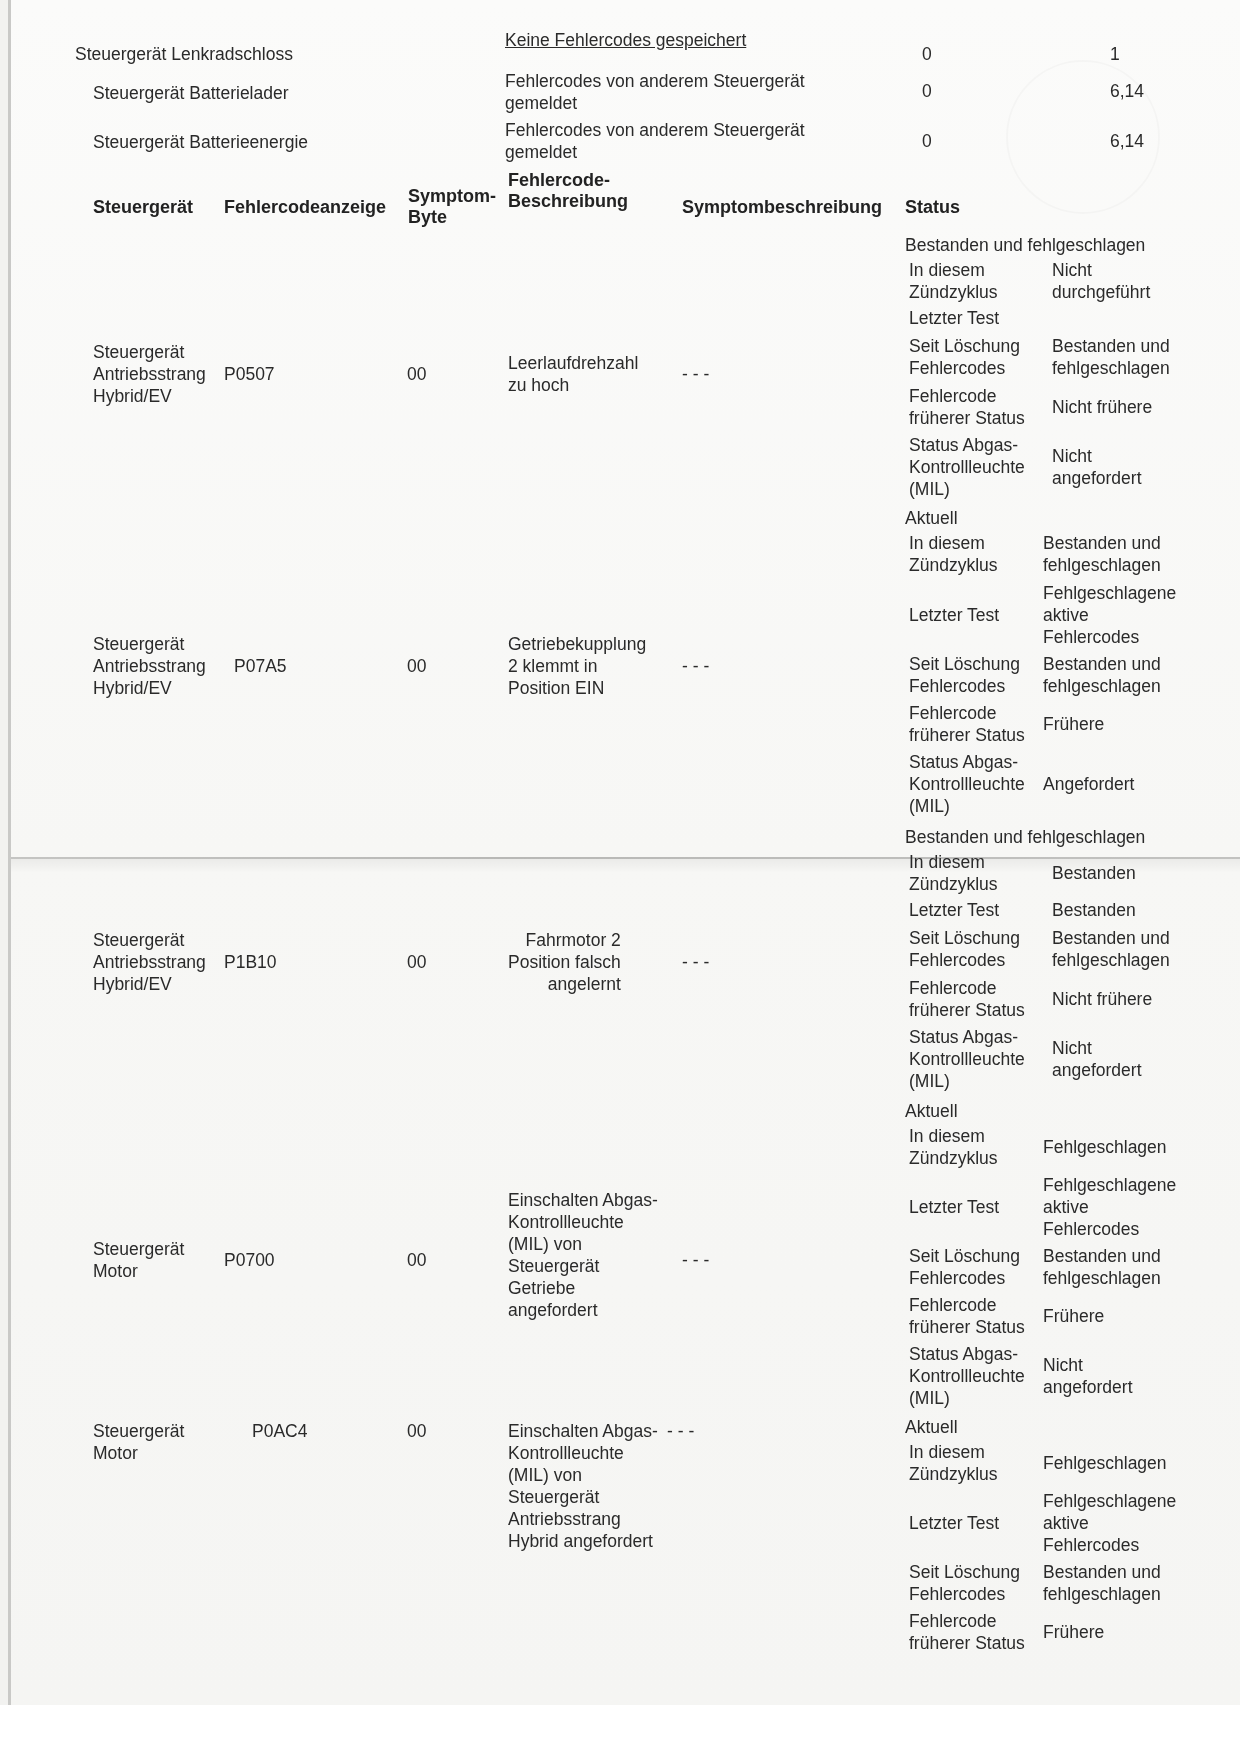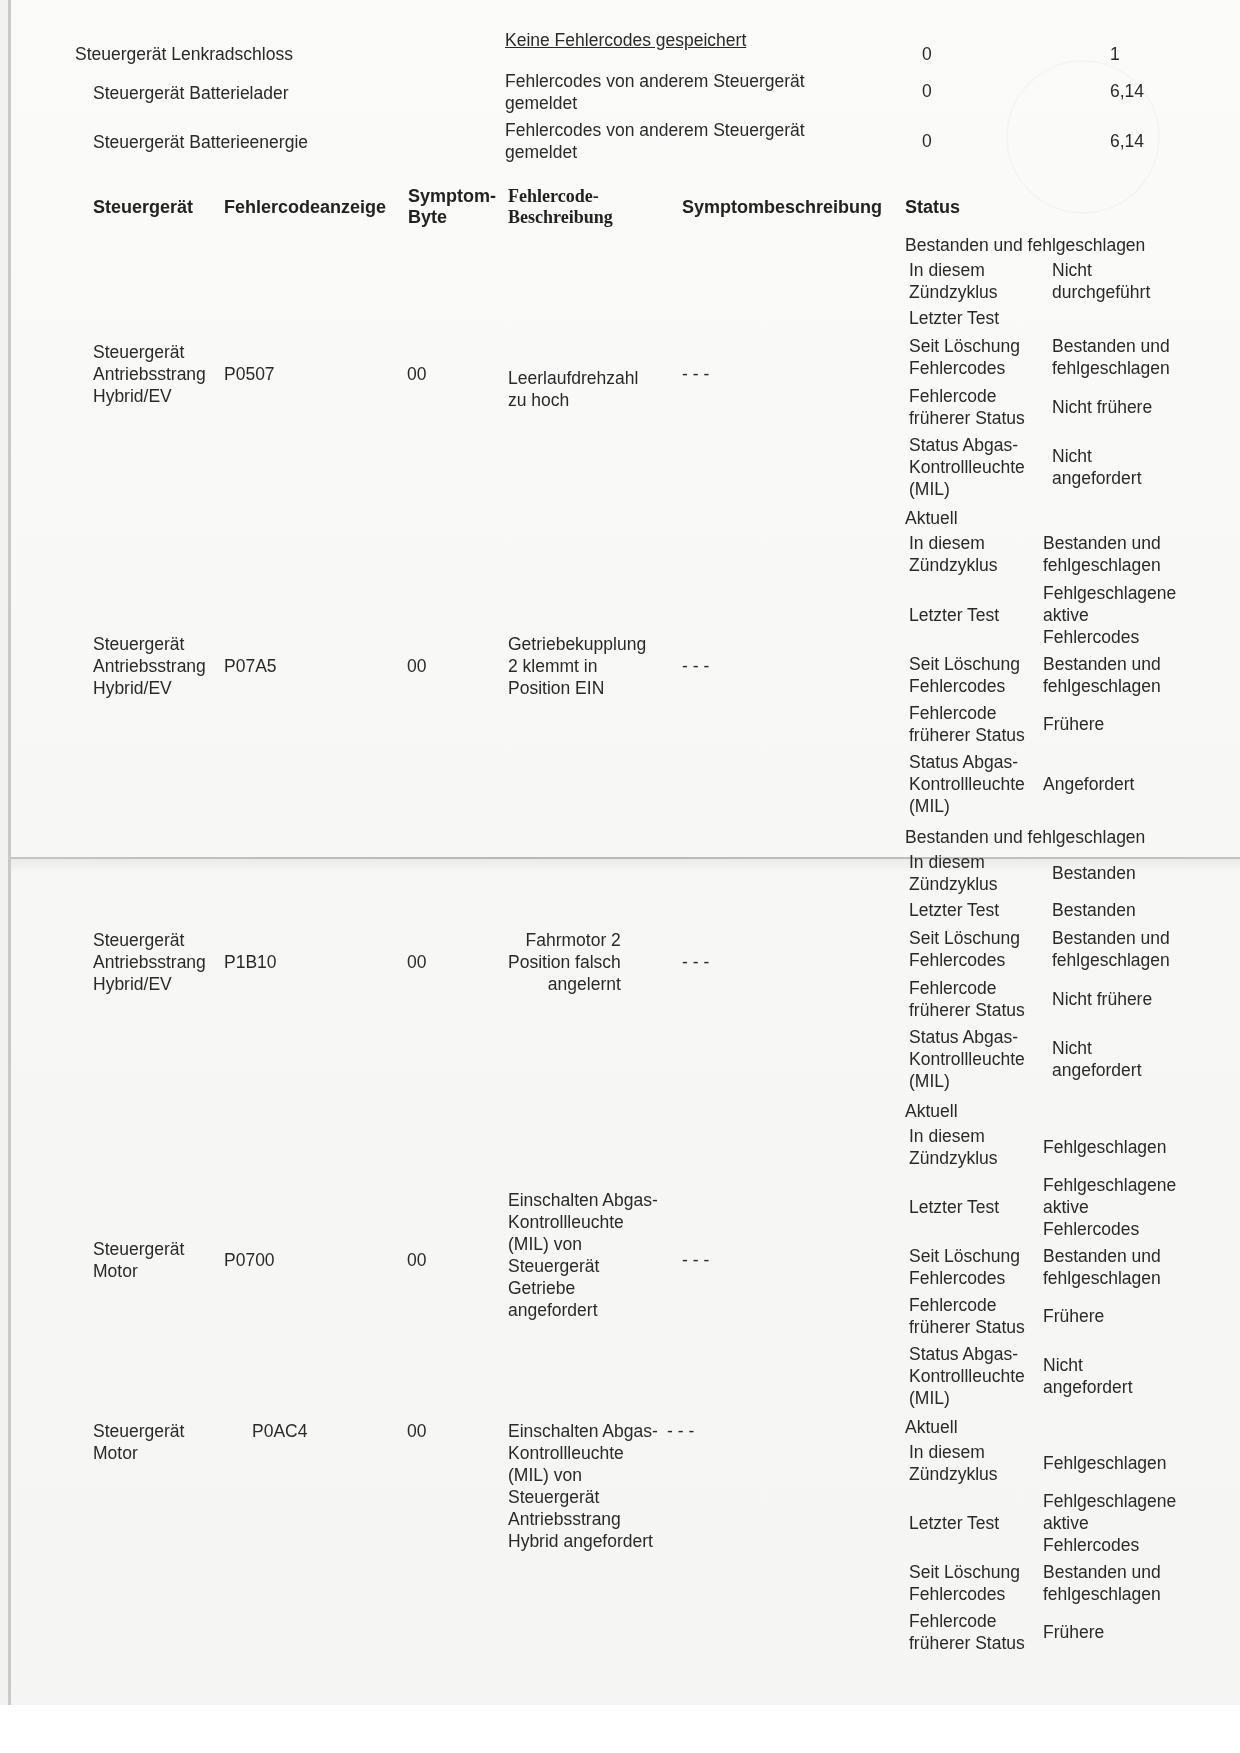--- a/index.html
+++ b/index.html
@@ -56,33 +56,33 @@
 gemeldet</div>
   <div class="t" style="left:922px;top:130px;">0</div>
   <div class="t" style="left:1110px;top:130px;">6,14</div>
 </div>
 
 <div>
   <div class="h" style="left:93px;top:197px;">Steuergerät</div>
   <div class="h" style="left:224px;top:197px;">Fehlercodeanzeige</div>
   <div class="h multi" style="left:408px;top:186px;">Symptom-
 Byte</div>
-  <div class="h multi" style="left:508px;top:186px;font-family:Liberation Serif, serif;">Fehlercode-
+  <div class="h multi" style="left:508px;top:170px;">Fehlercode-
 Beschreibung</div>
   <div class="h" style="left:682px;top:197px;">Symptombeschreibung</div>
   <div class="h" style="left:905px;top:197px;">Status</div>
 </div>
 
 <div>
   <div class="t multi" style="left:93px;top:341px;">Steuergerät
 Antriebsstrang
 Hybrid/EV</div>
   <div class="t" style="left:224px;top:363px;">P0507</div>
   <div class="t" style="left:407px;top:363px;">00</div>
-  <div class="t multi" style="left:508px;top:352px;margin-top:15px;">Leerlaufdrehzahl
+  <div class="t multi" style="left:508px;top:352px;">Leerlaufdrehzahl
 zu hoch</div>
   <div class="t" style="left:682px;top:363px;">- - -</div>
 
   <div class="t" style="left:905px;top:234px;">Bestanden und fehlgeschlagen</div>
   <div class="t multi" style="left:909px;top:259px;">In diesem
 Zündzyklus</div>
   <div class="t multi" style="left:1052px;top:259px;">Nicht
 durchgeführt</div>
   <div class="t" style="left:909px;top:307px;">Letzter Test</div>
   <div class="t" style="left:1052px;top:307px;"></div>
@@ -97,21 +97,21 @@
 Kontrollleuchte
 (MIL)</div>
   <div class="t multi" style="left:1052px;top:445px;">Nicht
 angefordert</div>
 </div>
 
 <div>
   <div class="t multi" style="left:93px;top:633px;">Steuergerät
 Antriebsstrang
 Hybrid/EV</div>
-  <div class="t" style="left:224px;top:655px;">P07A5</div>
+  <div class="t" style="left:234px;top:655px;">P07A5</div>
   <div class="t" style="left:407px;top:655px;">00</div>
   <div class="t multi" style="left:508px;top:633px;">Getriebekupplung
 2 klemmt in
 Position EIN</div>
   <div class="t" style="left:682px;top:655px;">- - -</div>
 
   <div class="t" style="left:905px;top:507px;">Aktuell</div>
   <div class="t multi" style="left:909px;top:532px;">In diesem
 Zündzyklus</div>
   <div class="t multi" style="left:1043px;top:532px;">Bestanden und

